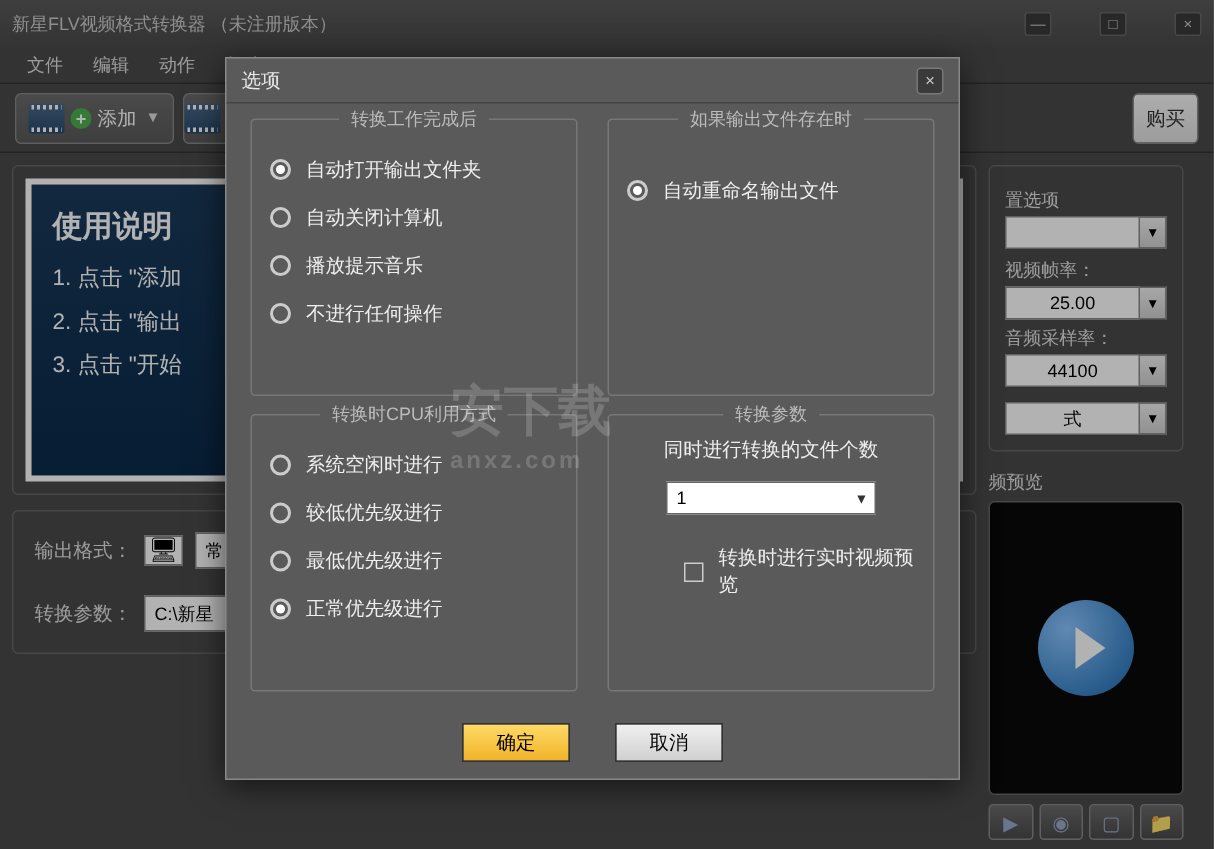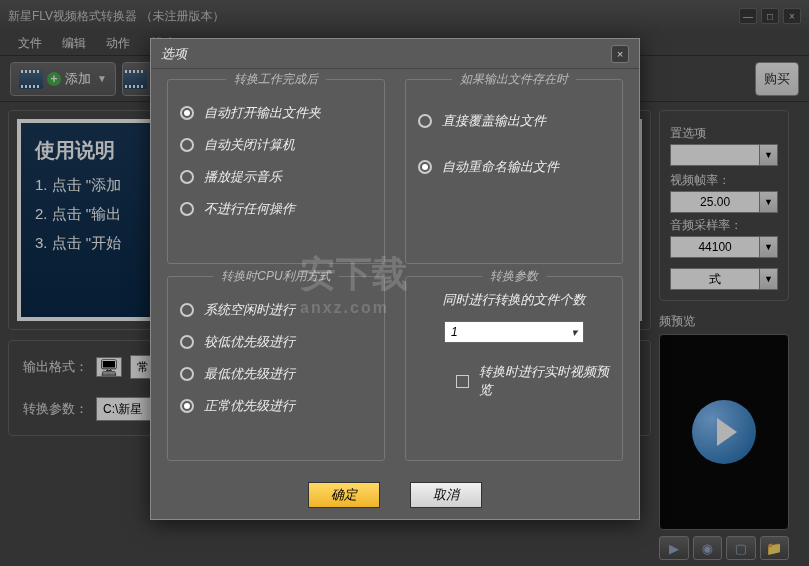--- a/index.html
+++ b/index.html
@@ -1,19 +1,19 @@
 <!DOCTYPE html>
 <html><head>
 <meta charset="utf-8">
 <style>
 * { margin: 0; padding: 0; box-sizing: border-box; font-family: "Microsoft YaHei", SimSun, sans-serif; }
 body { width: 809px; height: 566px; background: #4a4a4a; overflow: hidden; position: relative; }
 
 
-.titlebar { height: 28px; background: linear-gradient(#5a5a5a, #4a4a4a); display: flex; align-items: center; padding: 16px 8px; color: #ccc; font-size: 12px; }
+.titlebar { height: 28px; background: linear-gradient(#5a5a5a, #4a4a4a); display: flex; align-items: center; padding: 16px 8px; color: #ccc; font-size: 12px; gap: 28px; }
 .titlebar .spacer { flex: 1; }
 .titlebar .winbtn { width: 18px; height: 16px; margin-left: 4px; background: #3a3a3a; border: 1px solid #666; border-radius: 2px; display: flex; align-items: center; justify-content: center; color: #ccc; font-size: 10px; cursor: pointer; }
 
 
 .menubar { height: 24px; background: #4a4a4a; display: flex; align-items: center; padding: 0 8px; border-bottom: 1px solid #333; }
 .menuitem { color: #e0e0e0; font-size: 12px; padding: 3px 10px; cursor: pointer; }
 
 
 .toolbar { height: 46px; background: #4a4a4a; display: flex; align-items: center; padding: 4px 10px; gap: 6px; border-bottom: 1px solid #333; }
 .tbtn { height: 34px; background: linear-gradient(#6a6a6a, #5a5a5a); border: 1px solid #888; border-radius: 4px; display: flex; align-items: center; padding: 0 8px; color: #fff; font-size: 13px; cursor: pointer; gap: 4px; }
@@ -50,21 +50,21 @@
 .right .selectbox .val { flex: 1; background: #fff; border: 1px solid #888; height: 22px; font-size: 12px; padding: 0 4px; display: flex; align-items: center; justify-content: center; }
 .right .selectbox .dd { width: 18px; background: linear-gradient(#f0f0f0,#d0d0d0); border: 1px solid #888; border-left: none; display: flex; align-items: center; justify-content: center; font-size: 9px; cursor: pointer; }
 .preview { flex: 1; background: #0a0a0a; border: 1px solid #666; border-radius: 4px; display: flex; align-items: center; justify-content: center; margin-bottom: 6px; }
 .playcircle { width: 64px; height: 64px; border-radius: 50%; background: radial-gradient(circle at 30% 30%, #8ac4ff, #1a6ab0); display: flex; align-items: center; justify-content: center; }
 .playtriangle { width: 0; height: 0; border-left: 20px solid #fff; border-top: 14px solid transparent; border-bottom: 14px solid transparent; margin-left: 6px; }
 .previewbtns { display: flex; gap: 4px; }
 .pvbtn { flex: 1; height: 24px; background: linear-gradient(#6a6a6a,#4a4a4a); border: 1px solid #888; border-radius: 3px; display: flex; align-items: center; justify-content: center; color: #9ac; font-size: 13px; cursor: pointer; }
 
 
 .dialog-backdrop { position: absolute; inset: 0; background: rgba(0,0,0,0.3); }
-.dialog { position: absolute; left: 150px; top: 38px; width: 490px; height: 482px; background: #5a5a5a; border: 1px solid #888; box-shadow: 0 4px 20px rgba(0,0,0,0.6); display: flex; flex-direction: column; font-style: italic; }
+.dialog { position: absolute; left: 150px; top: 38px; width: 490px; height: 482px; background: #5a5a5a; border: 1px solid #888; box-shadow: 0 4px 20px rgba(0,0,0,0.6); display: flex; flex-direction: column; }
 .dialog-title { height: 30px; display: flex; align-items: center; padding: 0 10px; color: #e8e8e8; font-size: 13px; border-bottom: 1px solid #444; }
 .dialog-title .spacer { flex: 1; }
 .closebtn { width: 18px; height: 18px; background: #3a3a3a; border: 1px solid #777; border-radius: 3px; display: flex; align-items: center; justify-content: center; color: #ccc; font-size: 11px; cursor: pointer; }
 .dialog-body { flex: 1; padding: 10px 16px; display: grid; grid-template-columns: 1fr 1fr; grid-template-rows: auto auto; gap: 12px 20px; }
 .fieldset { border: 1px solid #777; border-radius: 3px; padding: 10px 12px 14px; position: relative; }
 .fieldset .legend { position: absolute; top: -9px; left: 50%; transform: translateX(-50%); background: #5a5a5a; padding: 0 8px; color: #bbb; font-size: 12px; white-space: nowrap; }
 .radio-row { display: flex; align-items: center; gap: 10px; margin: 14px 0; color: #eee; font-size: 13px; cursor: pointer; }
 .radio { width: 14px; height: 14px; border: 2px solid #ccc; border-radius: 50%; display: flex; align-items: center; justify-content: center; flex-shrink: 0; }
 .radio.checked::after { content: ''; width: 6px; height: 6px; background: #fff; border-radius: 50%; }
 .checkbox-row { display: flex; align-items: center; gap: 10px; margin: 20px 0 4px; color: #eee; font-size: 13px; cursor: pointer; padding-left: 38px; }
@@ -208,24 +208,20 @@
           <span>播放提示音乐</span>
         </div>
       <div class="radio-row">
           <div class="radio"></div>
           <span>不进行任何操作</span>
         </div>
     </div>
 
     <div class="fieldset">
       <div class="legend">如果输出文件存在时</div>
-      <div class="radio-row" style="margin-top:22px">
-          <div class="radio"></div>
-          <span>直接覆盖输出文件</span>
-        </div>
       <div class="radio-row" style="margin-top:28px">
           <div class="radio checked"></div>
           <span>自动重命名输出文件</span>
         </div>
     </div>
 
     <div class="fieldset">
       <div class="legend">转换时CPU利用方式</div>
       <div class="radio-row">
           <div class="radio"></div>

